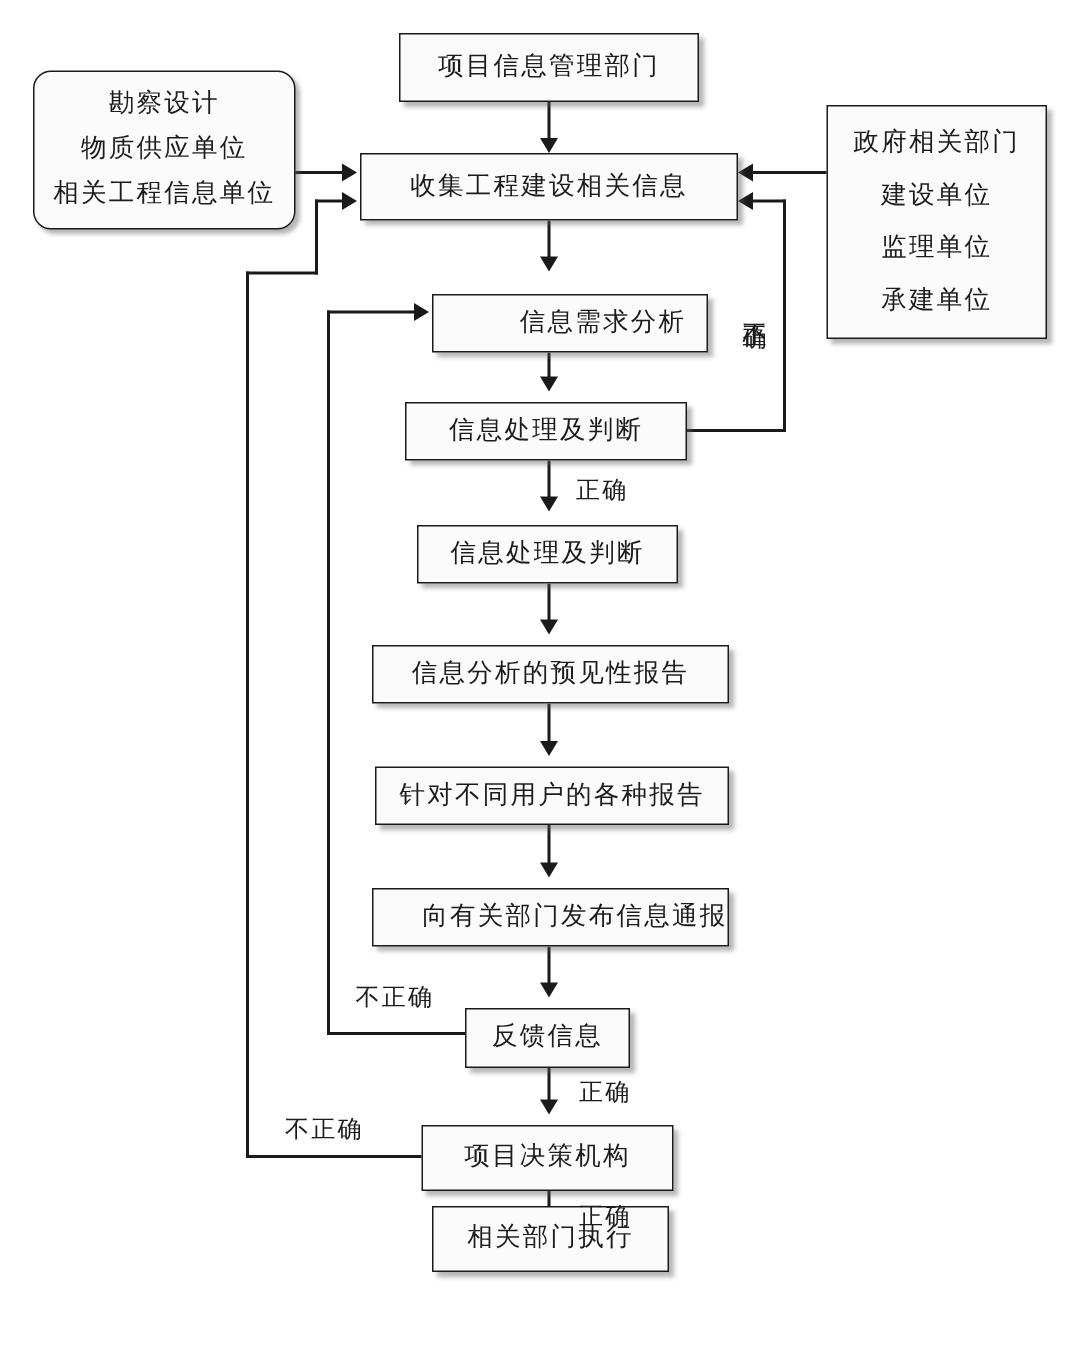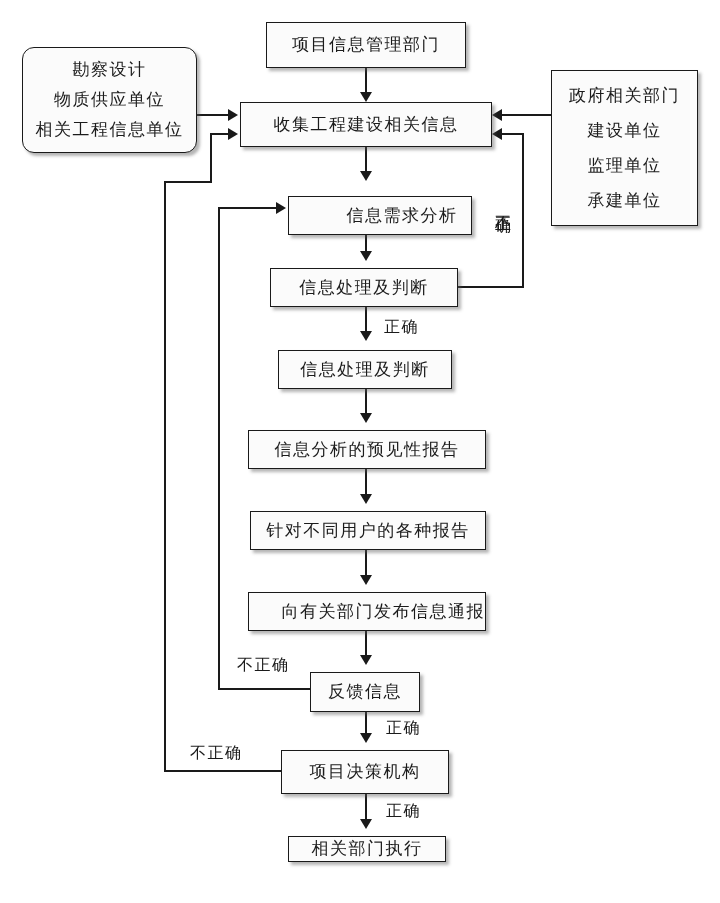--- a/index.html
+++ b/index.html
@@ -140,21 +140,21 @@
   </div>
 
   <div class="node" style="left:310px; top:672px; width:110px; height:40px;">
     <span class="ln">反馈信息</span>
   </div>
 
   <div class="node" style="left:281px; top:750px; width:168px; height:44px;">
     <span class="ln">项目决策机构</span>
   </div>
 
-  <div class="node" style="left:288px; top:836px; width:158px; height:26px;">
+  <div class="node" style="left:288px; top:804px; width:158px; height:44px;">
     <span class="ln">相关部门执行</span>
   </div>
 
   <div class="vline" style="left:365px; top:68px; height:26px;"></div>
   <div class="arrow down" style="left:360px; top:92px;"></div>
 
   <div class="hline" style="left:197px; top:114px; width:33px;"></div>
   <div class="arrow right" style="left:228px; top:109px;"></div>
 
   <div class="hline" style="left:210px; top:133px; width:20px;"></div>

